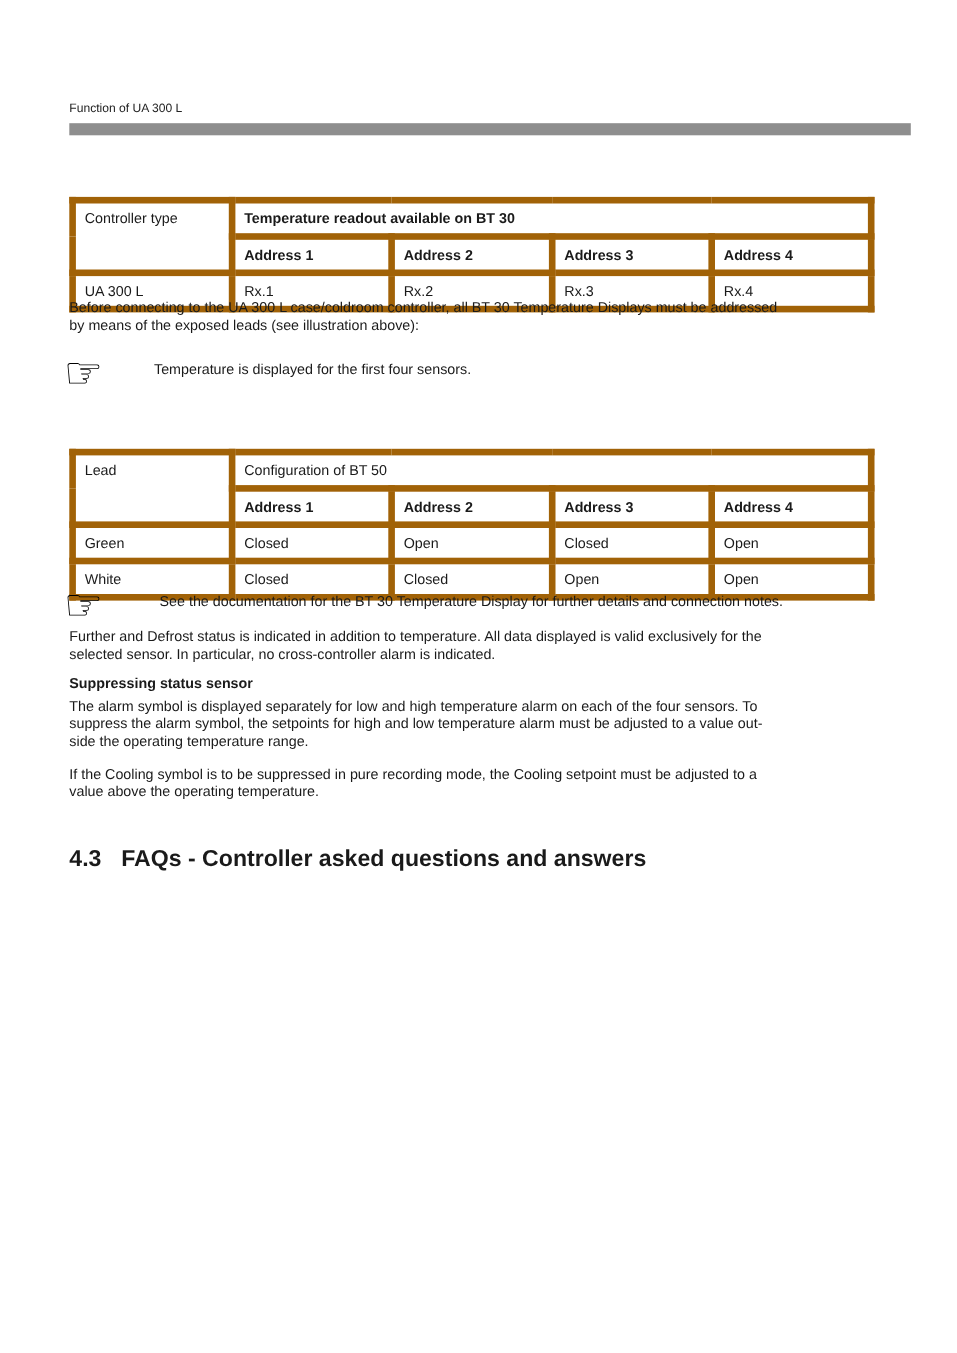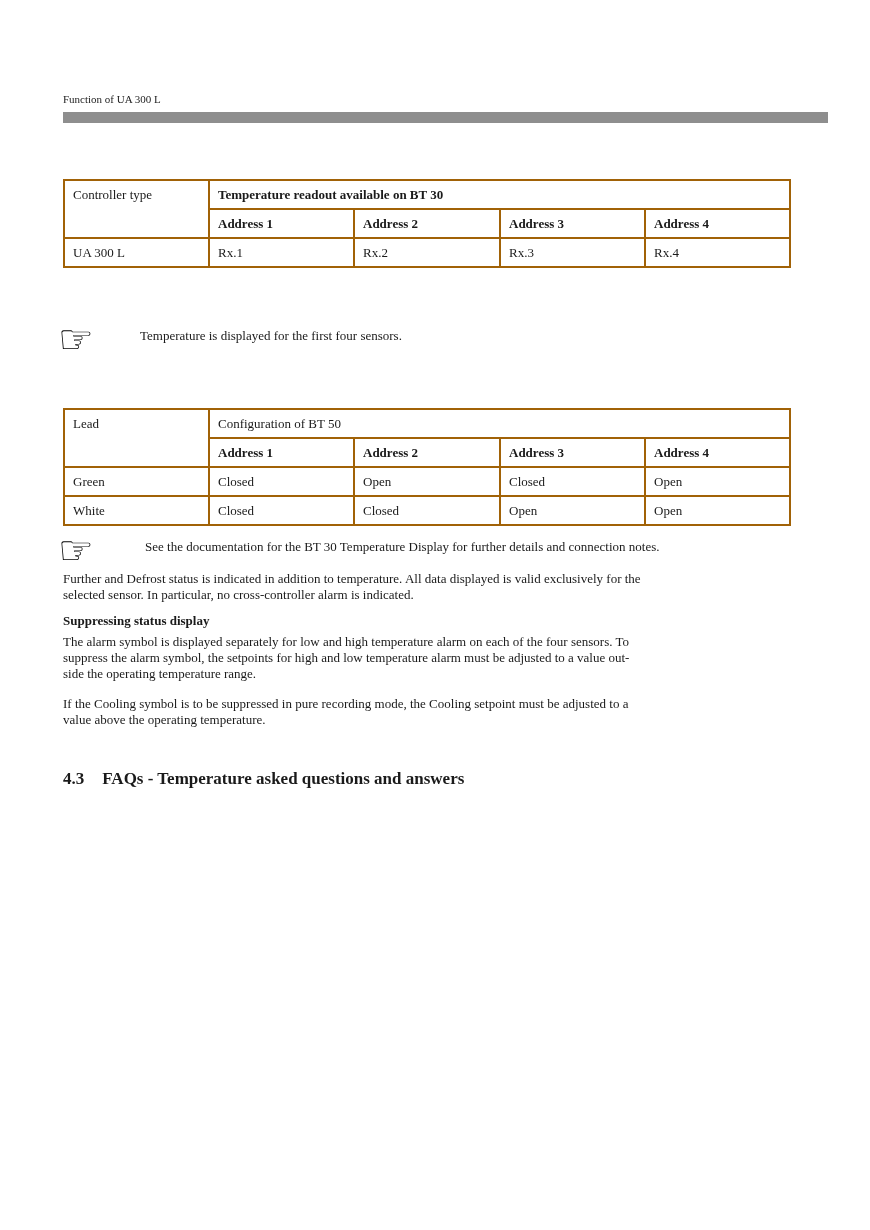--- a/index.html
+++ b/index.html
@@ -1,50 +1,50 @@
 <!DOCTYPE html>
 <html><head>
 <meta charset="utf-8">
 <style>
   html,body{margin:0;padding:0;background:#ffffff;}
   #page{
     position:relative;
     width:870px;height:1026px;
     background:#ffffff;
-    font-family:Liberation Serif, serif;
+    font-family:Liberation Sans, sans-serif;
     color:#1a1a1a;
     overflow:hidden;
   }
   .abs{position:absolute;}
   .header-title{left:63px;top:93px;font-size:11px;color:#222;}
   .header-bar{left:63px;top:112px;width:765px;height:11px;background:#8e8e8e;}
   .body-text{font-size:13px;line-height:16px;white-space:pre-line;width:745px;}
   .intro{left:63px;top:147px;}
   .para-before{left:63px;top:272px;}
   .doc-table{border-collapse:collapse;table-layout:fixed;width:726px;font-size:13px;}
   .doc-table td{
-    border:2px solid #a16207;
+    border:6px solid #a16207;
     padding:6px 4px 0 8px;
     vertical-align:top;
     height:21px;
     overflow:hidden;
   }
   .doc-table .bold{font-weight:bold;}
   .table1{left:63px;top:179px;}
   .table2{left:63px;top:408px;padding-left:30px;}
   .note-icon{font-size:40px;line-height:28px;color:#000;}
   .note1-icon{left:58px;top:326px;}
   .note1-text{left:140px;top:328px;}
   .note2-icon{left:58px;top:537px;}
   .note2-text{left:145px;top:539px;}
   .para-cooling{left:63px;top:571px;}
   .subheading{left:63px;top:613px;font-size:13px;font-weight:bold;}
   .para-alarm{left:63px;top:634px;}
   .para-if-cooling{left:63px;top:696px;}
-  .section-heading{left:63px;top:769px;font-size:17px;font-weight:bold;display:flex;gap:18px;}
+  .section-heading{left:63px;top:769px;font-size:21px;font-weight:bold;display:flex;gap:18px;}
   .para-further{left:63px;top:819px;}
   .bottom-bar{left:0;top:1152px;width:870px;height:12px;}
   .footer-page{left:63px;top:1181px;font-size:11px;}
   .footer-version{right:80px;top:1183px;font-size:10px;white-space:pre;}
 </style>
 </head>
 <body>
 
 <div id="page">
 
@@ -74,20 +74,22 @@
     <tr>
       <td>UA 300 L</td>
       <td>Rx.1</td>
       <td>Rx.2</td>
       <td>Rx.3</td>
       <td>Rx.4</td>
     </tr>
   </tbody>
     </table>
 
+  <div class="abs body-text para-before">Before connecting to the UA 300 L case/coldroom controller, all BT 30 Temperature Displays must be addressed
+by means of the exposed leads (see illustration above):</div>
 
   <div class="abs note-icon note1-icon">☞</div>
   <div class="abs body-text note1-text">Temperature is displayed for the first four sensors.</div>
 
   <table class="abs doc-table table2">
     <colgroup>
         <col style="width:145px">
         <col style="width:145px">
         <col style="width:146px">
         <col style="width:145px">
@@ -120,32 +122,32 @@
     </tr>
   </tbody>
     </table>
 
   <div class="abs note-icon note2-icon">☞</div>
   <div class="abs body-text note2-text">See the documentation for the BT 30 Temperature Display for further details and connection notes.</div>
 
   <div class="abs body-text para-cooling">Further and Defrost status is indicated in addition to temperature. All data displayed is valid exclusively for the
 selected sensor. In particular, no cross-controller alarm is indicated.</div>
 
-  <div class="abs subheading">Suppressing status display</div>
+  <div class="abs subheading">Suppressing status sensor</div>
 
   <div class="abs body-text para-if-cooling">If the Cooling symbol is to be suppressed in pure recording mode, the Cooling setpoint must be adjusted to a
 value above the operating temperature.</div>
 
   <div class="abs body-text para-alarm">The alarm symbol is displayed separately for low and high temperature alarm on each of the four sensors. To
 suppress the alarm symbol, the setpoints for high and low temperature alarm must be adjusted to a value out-
 side the operating temperature range.</div>
 
   <div class="abs section-heading">
     <span>4.3</span>
-    <span>FAQs - Temperature asked questions and answers</span>
+    <span>FAQs - Controller asked questions and answers</span>
   </div>
 
 
   <div class="abs bottom-bar" style="background: rgb(230, 0, 122);"></div>
 
   <div class="abs footer-page">14</div>
   <div class="abs footer-version">Version 2.03   26. April 2011</div>
 
 </div>
 

